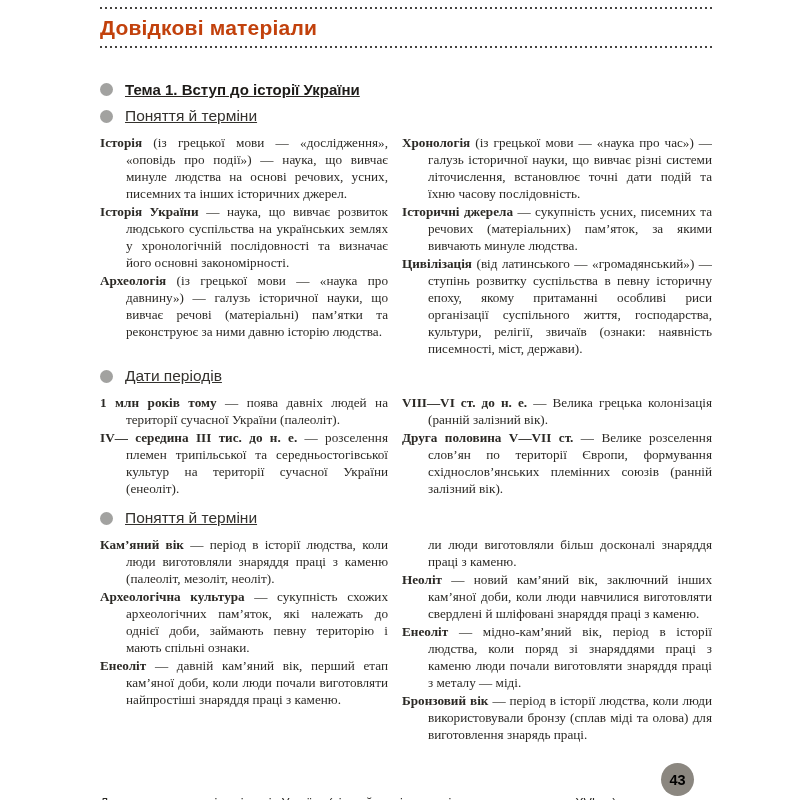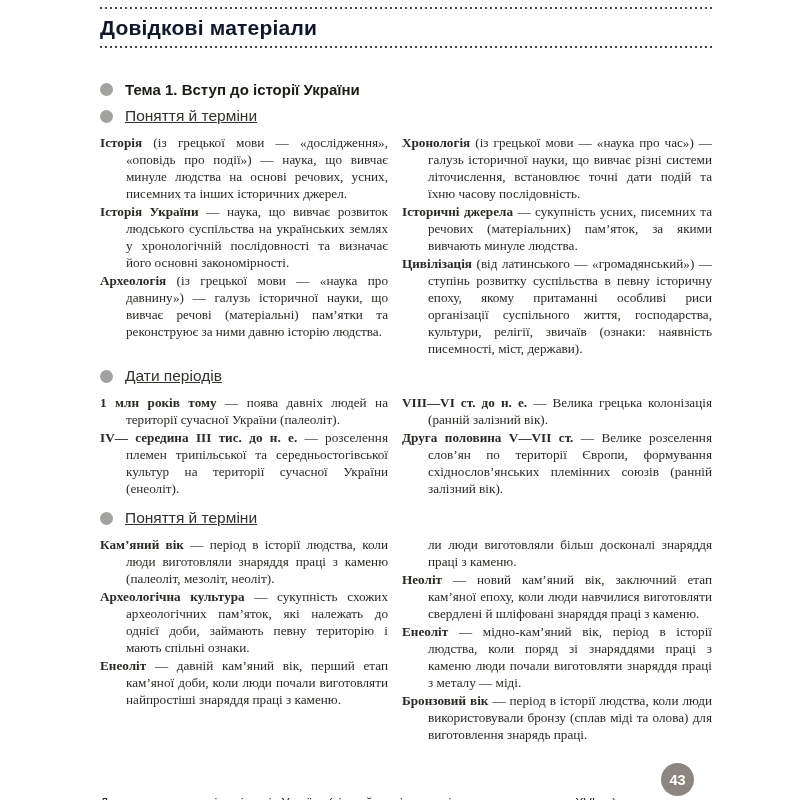--- a/index.html
+++ b/index.html
@@ -19,29 +19,29 @@
     background-image: repeating-linear-gradient(to right, #45433f 0 2px, transparent 2px 5px);
   }
   .dotted.top { margin-top: 7px; }
   .dotted.under-title { margin-top: 6px; }
 
   .page-title {
     font-family: "Liberation Sans", sans-serif;
     font-weight: bold;
     font-size: 21px;
     letter-spacing: 0.2px;
-    color: #0f172a;
+    color: #c2410c;
     margin-top: 7px;
   }
 
   .theme-heading, .sub-heading {
     display: flex; align-items: center;
     font-family: "Liberation Sans", sans-serif;
   }
-  .theme-heading { margin-top: 33px; }
+  .theme-heading { margin-top: 33px; text-decoration: underline; }
   .sub-heading { margin-top: 9px; }
   .theme-heading .label {
     font-weight: bold; font-size: 15px; color: #1d1b18;
   }
   .sub-heading .label {
     font-weight: normal; font-size: 15.5px; color: #33312d; text-decoration: underline;
   }
   .bullet {
     width: 13px; height: 13px; border-radius: 50%;
     background: #a2a2a0; margin-right: 12px; flex: 0 0 auto;
@@ -65,21 +65,21 @@
   .footer-text {
     position: absolute; left: 100px; top: 796px;
     font-family: "Liberation Sans", sans-serif;
     font-size: 12.5px; color: #2b2a26;
     letter-spacing: -0.1px;
   }
   .page-badge {
     position: absolute; left: 661px; top: 763px;
     width: 33px; height: 33px; border-radius: 50%;
     background: #8b8780;
-    color: #ffffff;
+    color: #000000;
     font-family: "Liberation Sans", sans-serif;
     font-weight: bold; font-size: 14.5px;
     display: flex; align-items: center; justify-content: center;
   }
 </style>
 </head>
 <body>
 
 <div class="page">
   <div class="content">
@@ -132,21 +132,21 @@
     </div>
 
     <div class="cols">
       <div class="col-left">
         <p class="entry"><b class="term">Кам’яний вік</b><span> — період в історії людства, коли люди виготовляли знаряддя праці з каменю (палеоліт, мезоліт, неоліт).</span></p>
         <p class="entry"><b class="term">Археологічна культура</b><span> — сукупність схожих археологічних пам’яток, які належать до однієї доби, займають певну територію і мають спільні ознаки.</span></p>
         <p class="entry"><b class="term">Енеоліт</b><span> — давній кам’яний вік, перший етап кам’яної доби, коли люди почали виготовляти найпростіші знаряддя праці з каменю.</span></p>
       </div>
       <div class="col-right">
         <p class="entry cont">ли люди виготовляли більш досконалі знаряддя праці з каменю.</p>
-        <p class="entry"><b class="term">Неоліт</b><span> — новий кам’яний вік, заключний етап кам’яної епоху, коли люди навчилися виготовляти свердлені й шліфовані знаряддя праці з каменю.</span></p>
+        <p class="entry"><b class="term">Неоліт</b><span> — новий кам’яний вік, заключний інших кам’яної доби, коли люди навчилися виготовляти свердлені й шліфовані знаряддя праці з каменю.</span></p>
         <p class="entry"><b class="term">Енеоліт</b><span> — мідно-кам’яний вік, період в історії людства, коли поряд зі знаряддями праці з каменю люди почали виготовляти знаряддя праці з металу — міді.</span></p>
         <p class="entry"><b class="term">Бронзовий вік</b><span> — період в історії людства, коли люди використовували бронзу (сплав міді та олова) для виготовлення знарядь праці.</span></p>
       </div>
     </div>
 
   </div>
 
   <div class="footer-text">Давня та середньовічна історія України (від найдавніших часів — перша половина XVI ст.)</div>
   <div class="page-badge">43</div>
 </div>

